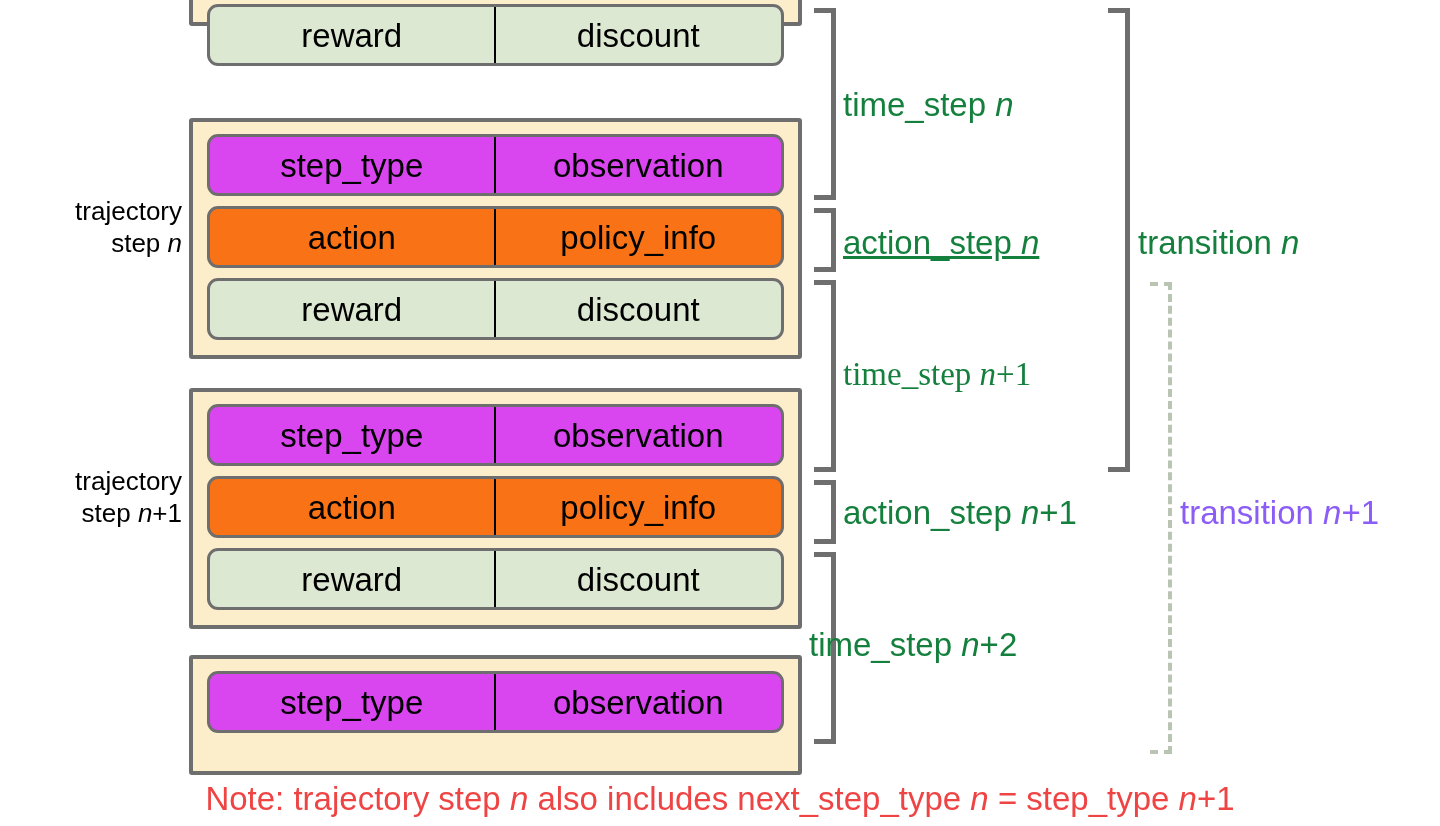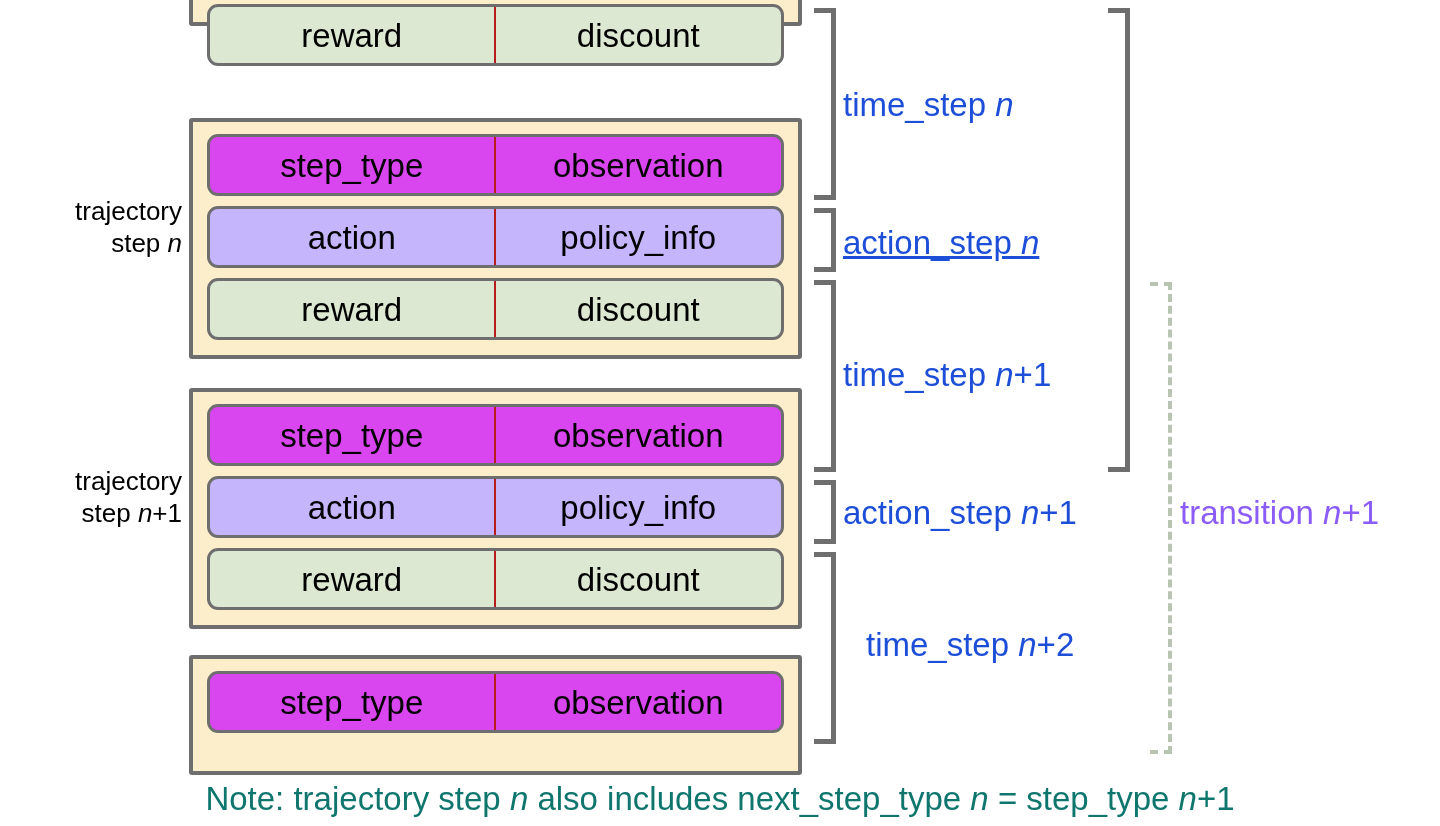--- a/index.html
+++ b/index.html
@@ -37,34 +37,34 @@
     display: flex;
     height: 62px;
     border: 3px solid #6e6e6e;
     border-radius: 11px;
     box-sizing: border-box;
     overflow: hidden;
     margin-bottom: 10px;
   }
   .field-row:last-child { margin-bottom: 0; }
   .field-row.blue  { background: #d946ef; }
-  .field-row.pink  { background: #c4b5fd; }
+  .field-row.pink  { background: #f97316; }
   .field-row.green { background: #dce8d2; }
 
   .cell {
     flex: 1 1 50%;
     display: flex;
     align-items: center;
     justify-content: center;
     font-size: 33px;
     line-height: 1;
     color: #000;
     box-sizing: border-box;
   }
-  .cell.left { border-right: 2px solid #b91c1c; }
+  .cell.left { border-right: 2px solid #000000; }
 
   
   .traj-label {
     position: absolute;
     width: 182px;
     text-align: right;
     font-size: 26px;
     line-height: 1.22;
     color: #000;
   }
@@ -76,21 +76,21 @@
     border: 5px solid #6e6e6e;
     border-left: none;
     box-sizing: border-box;
     width: 22px;
   }
   .bracket-label {
     position: absolute;
     font-size: 33px;
     line-height: 1;
     white-space: nowrap;
-    color: #1d4ed8;
+    color: #15803d;
   }
   .bracket-label i { font-style: italic; }
 
   
   .bracket.faded {
     border-color: #b9c4b3;
     border-style: dashed;
     border-left: none;
   }
   .bracket-label.faded {
@@ -98,21 +98,21 @@
   }
 
   
   .note {
     position: absolute;
     left: 0;
     width: 1440px;
     text-align: center;
     font-size: 33px;
     line-height: 1;
-    color: #0f766e;
+    color: #ef4444;
     white-space: nowrap;
   }
   .note i { font-style: italic; }
 </style>
 </head>
 <body>
 
 <div id="page">
 
   <div class="traj-box" style="top:-78px; height:104px;">
@@ -173,35 +173,38 @@
   <div class="bracket-label" style="left:843px; top:88px;">
     <span>time_step </span><i>n</i><span></span>
   </div>
 
   <div class="bracket" style="left:814px; top:208px; height:64px;"></div>
   <div class="bracket-label" style="left:843px; top:226px;text-decoration:underline;">
     <span>action_step </span><i>n</i><span></span>
   </div>
 
   <div class="bracket" style="left:814px; top:280px; height:192px;"></div>
-  <div class="bracket-label" style="left:843px; top:358px;">
+  <div class="bracket-label" style="left:843px; top:358px;font-family:Liberation Serif, serif;">
     <span>time_step </span><i>n</i><span>+1</span>
   </div>
 
   <div class="bracket" style="left:814px; top:480px; height:64px;"></div>
   <div class="bracket-label" style="left:843px; top:496px;">
     <span>action_step </span><i>n</i><span>+1</span>
   </div>
 
   <div class="bracket" style="left:814px; top:552px; height:192px;"></div>
-  <div class="bracket-label" style="left:866px; top:628px;">
+  <div class="bracket-label" style="left:809px; top:628px;">
     <span>time_step </span><i>n</i><span>+2</span>
   </div>
 
   <div class="bracket" style="left:1108px; top:8px; height:464px;"></div>
+  <div class="bracket-label" style="left:1138px; top:226px;">
+    <span>transition </span><i>n</i><span></span>
+  </div>
 
   <div class="bracket faded" style="left:1150px; top:282px; height:472px; border-width:4px;"></div>
   <div class="bracket-label faded" style="left:1180px; top:496px;">
     <span>transition </span><i>n</i><span>+1</span>
   </div>
 
   <div class="note" style="top:782px;">
     <span>Note: trajectory step </span><i>n</i><span> also includes next_step_type </span><i>n</i><span> = step_type </span><i>n</i><span>+1</span>
   </div>
 

